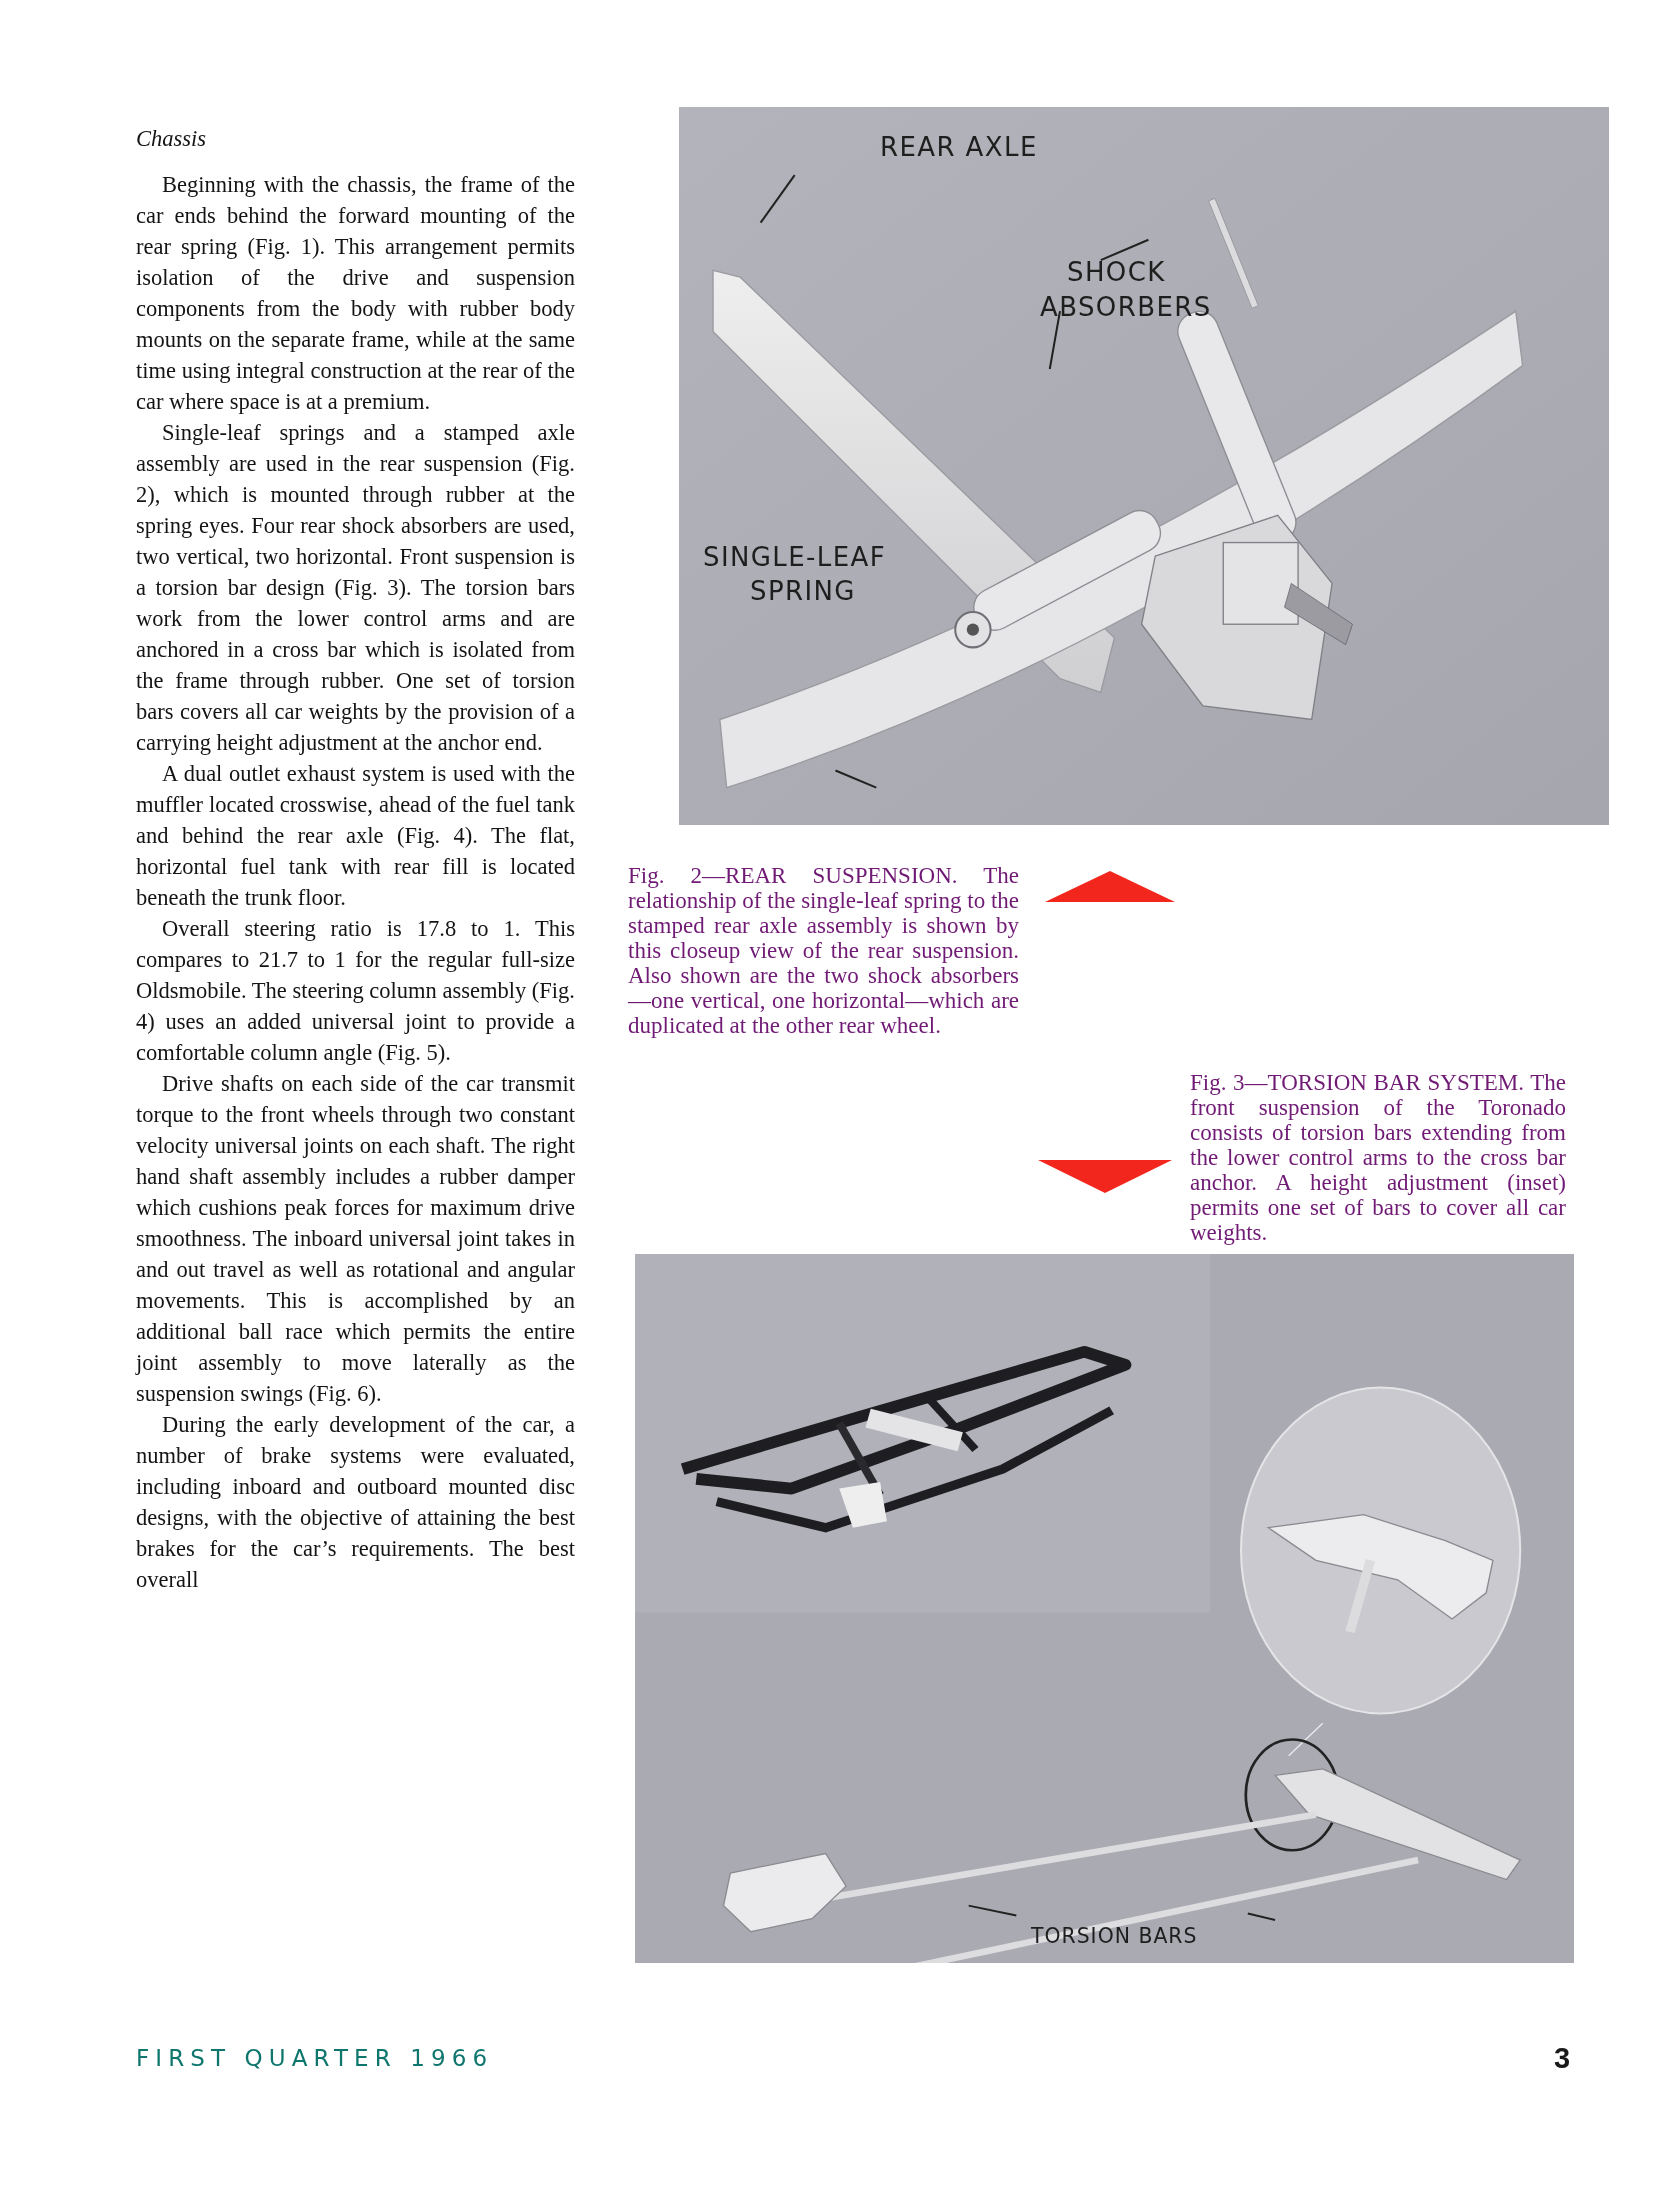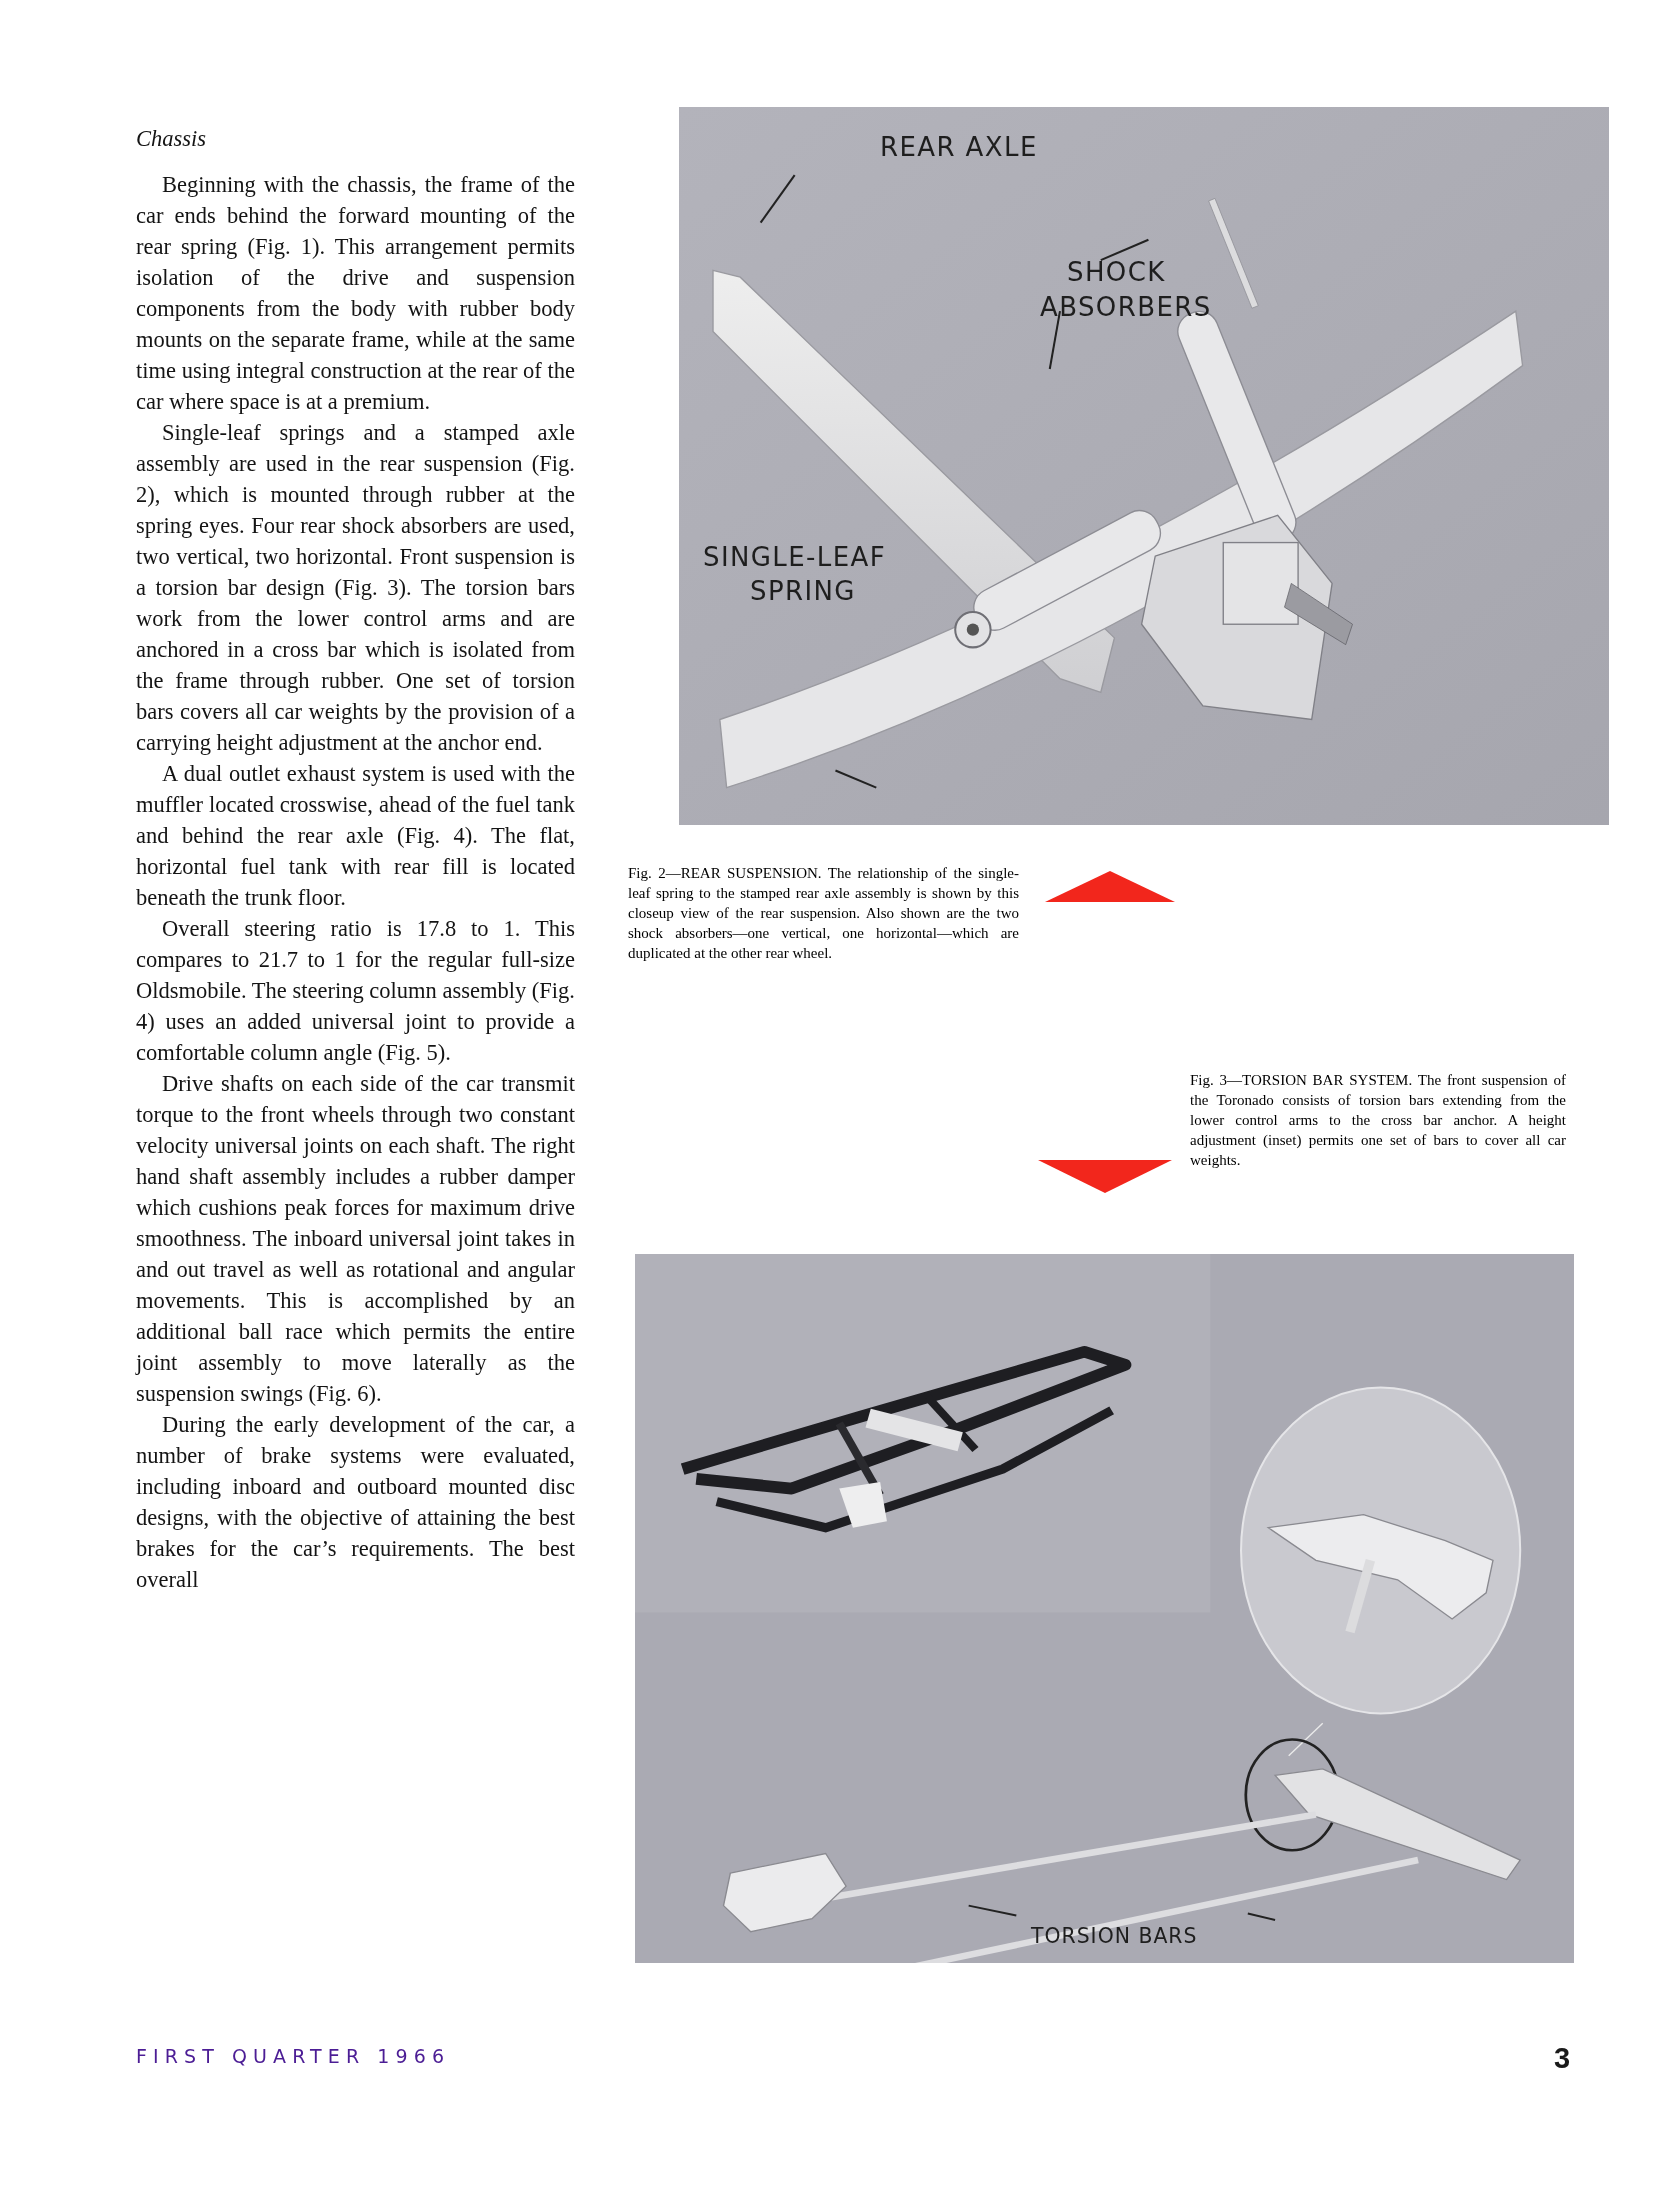--- a/index.html
+++ b/index.html
@@ -15,34 +15,34 @@
 
   .photo { position: absolute; background: #aeaeb7; overflow: hidden; }
   .photo svg { display: block; width: 100%; height: 100%; }
   .photo-top { left: 635px; top: 107px; width: 930px; height: 718px; margin-left: 44px; }
   .photo-bottom { left: 635px; top: 1254px; width: 939px; height: 709px; }
 
   .label { position: absolute; font-family: "DejaVu Sans", "Liberation Sans", sans-serif;
            color: #1e1e1e; font-size: 26px; letter-spacing: 1.4px; white-space: nowrap; line-height: 1.15; }
   .label.small { font-size: 20.4px; letter-spacing: 1px; }
 
-  .caption { position: absolute; font-size: 15px; line-height: 20px; text-align: justify;
-             text-align-last: left; color: #000000; }
+  .caption { position: absolute; font-size: 23px; line-height: 25px; text-align: justify;
+             text-align-last: left; color: #701a75; }
   .caption-fig2 { left: 628px; top: 863px; width: 391px; }
   .caption-fig3 { left: 1190px; top: 1070px; width: 376px; }
 
   .tri { position: absolute; width: 0; height: 0; }
   .tri-up { left: 1045px; top: 871px; border-left: 65px solid transparent;
             border-right: 65px solid transparent; border-bottom: 31px solid #f2261c; }
   .tri-down { left: 1038px; top: 1160px; border-left: 67px solid transparent;
               border-right: 67px solid transparent; border-top: 33px solid #f2261c; }
 
   .footer-left { position: absolute; left: 136px; top: 2045px;
-                 font-family: "DejaVu Sans", "Liberation Sans", sans-serif; font-size: 19px;
-                 letter-spacing: 6.1px; color: #4c1d95; }
+                 font-family: "DejaVu Sans", "Liberation Sans", sans-serif; font-size: 23px;
+                 letter-spacing: 6.1px; color: #0f766e; }
   .footer-right { position: absolute; left: 1554px; top: 2042px;
                   font-family: "Liberation Sans", "DejaVu Sans", sans-serif; font-weight: bold;
                   font-size: 29px; color: #1a1a1a; }
 </style>
 </head>
 <body>
 
 <div class="col-left">
   <p class="subhead">Chassis</p>
   <p>Beginning with the chassis, the frame of the car ends behind the forward mounting of the rear spring (Fig. 1). This arrangement permits isolation of the drive and suspension components from the body with rubber body mounts on the separate frame, while at the same time using integral construction at the rear of the car where space is at a premium.</p>

